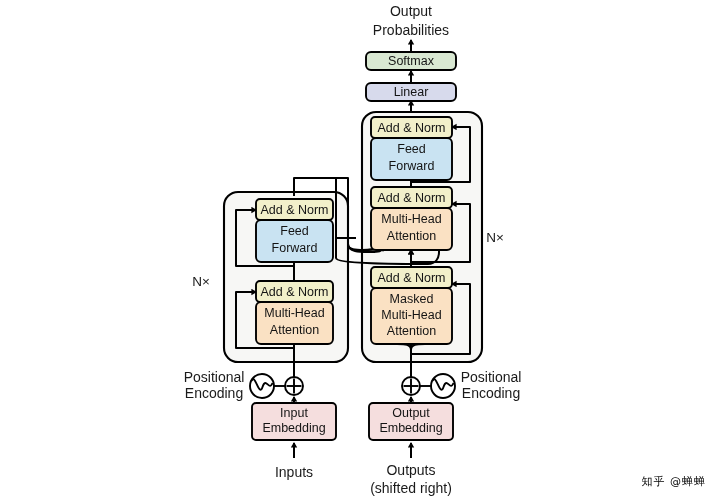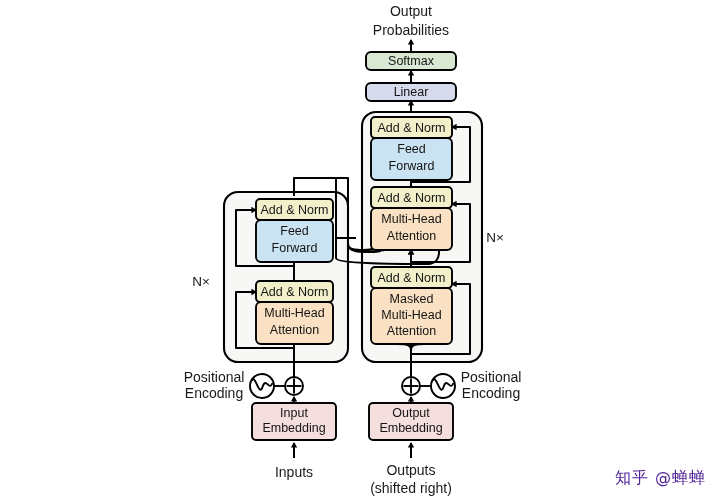--- a/index.html
+++ b/index.html
@@ -73,22 +73,22 @@
   .circ {
     fill: #ffffff;
     stroke: #000000;
     stroke-width: 1.9;
   }
   #watermark {
     position: absolute;
     right: 14px;
     bottom: 12px;
     font-family: "DejaVu Sans", sans-serif;
-    font-size: 16px;
-    color: #4c1d95;
+    font-size: 11px;
+    color: #000000;
     letter-spacing: 1px;
     user-select: none;
   }
 </style>
 </head>
 <body>
 
 <div id="diagram-root">
 
   <svg id="arch-svg" viewBox="0 0 720 501" xmlns="http://www.w3.org/2000/svg">

